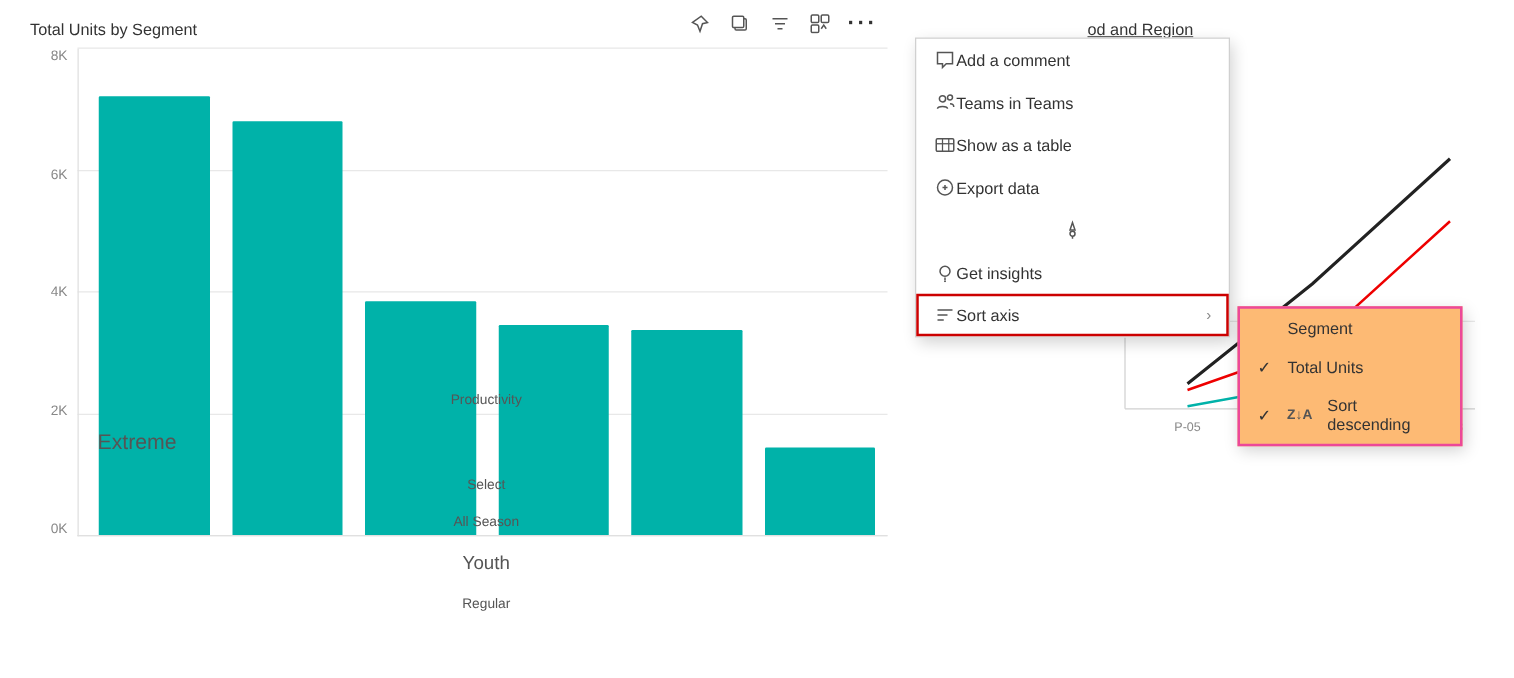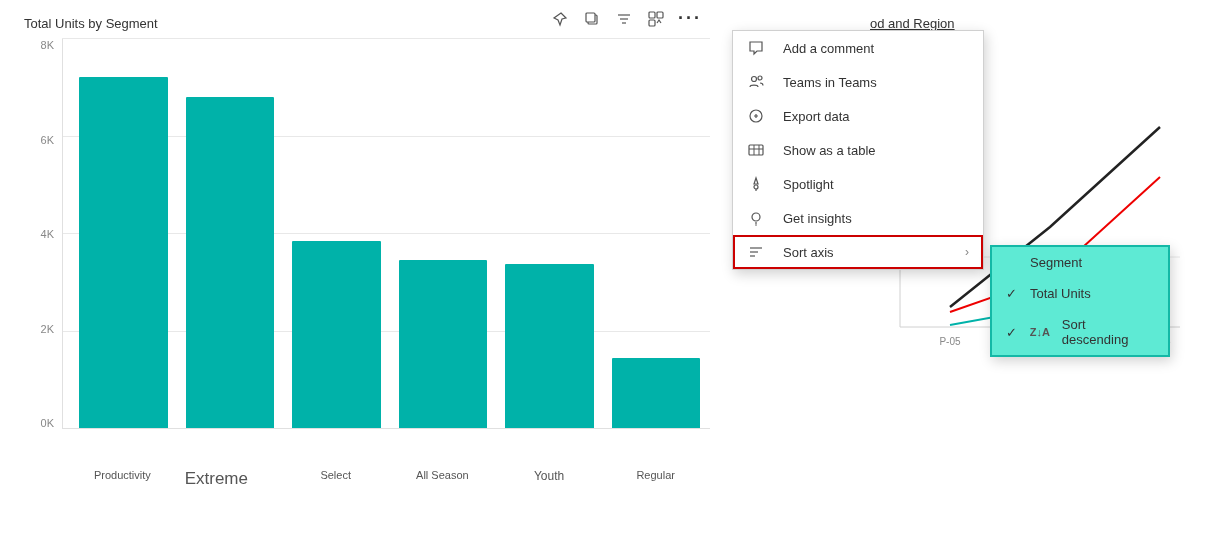--- a/index.html
+++ b/index.html
@@ -143,21 +143,21 @@
       width: 252px;
       z-index: 100;
       font-size: 13px;
     }
     .menu-item {
       display: flex;
       align-items: center;
       padding: 8px 14px;
       cursor: pointer;
       color: #333;
-      gap: 18px;
+      gap: 0;
       justify-content: center;
     }
     .menu-item.highlighted {
       background: #fff;
       border: 2px solid #e00;
       padding: 6px 12px;
     }
     .menu-icon {
       width: 18px;
       height: 18px;
@@ -170,22 +170,22 @@
     .menu-arrow {
       font-size: 12px;
       color: #888;
     }
 
     
     .sort-submenu {
       position: absolute;
       top: 245px;
       left: 990px;
-      background: #5eead4;
-      border: 2px solid #14b8a6;
+      background: #fdba74;
+      border: 2px solid #ec4899;
       box-shadow: 2px 4px 12px rgba(0,0,0,0.18);
       width: 180px;
       z-index: 101;
       font-size: 13px;
     }
     .submenu-item {
       display: flex;
       align-items: center;
       padding: 8px 14px;
       cursor: pointer;
@@ -269,26 +269,26 @@
         <div class="bar" style="height: calc(390px * 0.43);"></div>
       </div>
       <div class="bar-group">
         <div class="bar" style="height: calc(390px * 0.42);"></div>
       </div>
       <div class="bar-group">
         <div class="bar" style="height: calc(390px * 0.18);"></div>
       </div>
     </div>
 
-    <div style="position:absolute; left:38px; bottom:0; right:0; display:flex; gap:18px; padding: 0 10px 0 16px;">
+    <div style="position:absolute; left:38px; bottom:0; right:0; display:flex; gap:18px; padding: 0 10px 0 16px; flex-direction: column;">
       <div style="flex:1; font-size:11px; color:#555; text-align:center;">Productivity</div>
       <div style="flex:1; font-size:17px; color:#555; text-align:left;">Extreme</div>
       <div style="flex:1; font-size:11px; color:#555; text-align:center;">Select</div>
       <div style="flex:1; font-size:11px; color:#555; text-align:center;">All Season</div>
-      <div style="flex:1; font-size:12px; color:#555; text-align:center;">Youth</div>
+      <div style="flex:1; font-size:15px; color:#555; text-align:center;">Youth</div>
       <div style="flex:1; font-size:11px; color:#555; text-align:center;">Regular</div>
     </div>
   </div>
 </div>
 
 <div class="line-panel">
   <div class="line-chart-title">od and Region</div>
   <div style="display:flex; align-items:center; gap:6px; margin-bottom:4px;">
     <div style="width:24px; height:3px; background:#e00; border-radius:2px;"></div>
     <span style="font-size:11px; color:#555;">West</span>
@@ -331,46 +331,45 @@
         <path d="M2 13c0-2.5 8-2.5 8 0" stroke="#555" stroke-width="1.2" fill="none"></path>
         <circle cx="12" cy="4" r="2" stroke="#555" stroke-width="1.2"></circle>
         <path d="M12 9c1.5 0 3 0.8 3 2.5" stroke="#555" stroke-width="1.2" fill="none"></path>
       </svg>
     </span>
     <span class="menu-label">Teams in Teams</span>
   </div>
   <div class="menu-item">
     <span class="menu-icon">
       <svg width="16" height="16" viewBox="0 0 16 16" fill="none">
-        <circle cx="8" cy="8" r="6" stroke="#555" stroke-width="1.2"></circle>
-        <path d="M6 8h4M8 6v4" stroke="#555" stroke-width="1.2"></path>
-      </svg>
-    </span>
-    <span class="menu-label">Export data</span>
-  </div>
-  <div class="menu-item">
-    <span class="menu-icon">
-      <svg width="16" height="16" viewBox="0 0 16 16" fill="none">
         <rect x="1" y="3" width="14" height="10" rx="1" stroke="#555" stroke-width="1.2"></rect>
         <line x1="1" y1="7" x2="15" y2="7" stroke="#555" stroke-width="1"></line>
         <line x1="6" y1="3" x2="6" y2="13" stroke="#555" stroke-width="1"></line>
         <line x1="11" y1="3" x2="11" y2="13" stroke="#555" stroke-width="1"></line>
       </svg>
     </span>
     <span class="menu-label">Show as a table</span>
   </div>
   <div class="menu-item">
     <span class="menu-icon">
       <svg width="16" height="16" viewBox="0 0 16 16" fill="none">
+        <circle cx="8" cy="8" r="6" stroke="#555" stroke-width="1.2"></circle>
+        <path d="M6 8h4M8 6v4" stroke="#555" stroke-width="1.2"></path>
+      </svg>
+    </span>
+    <span class="menu-label">Export data</span>
+  </div>
+  <div class="menu-item">
+    <span class="menu-icon">
+      <svg width="16" height="16" viewBox="0 0 16 16" fill="none">
         <path d="M8 2L6 8h4L8 2z" stroke="#555" stroke-width="1.2" fill="none"></path>
         <circle cx="8" cy="11" r="2" stroke="#555" stroke-width="1.2"></circle>
         <line x1="8" y1="13" x2="8" y2="15" stroke="#555" stroke-width="1.2"></line>
       </svg>
     </span>
-    <span class="menu-label">Spotlight</span>
   </div>
   <div class="menu-item">
     <span class="menu-icon">
       <svg width="16" height="16" viewBox="0 0 16 16" fill="none">
         <circle cx="8" cy="7" r="4" stroke="#555" stroke-width="1.2"></circle>
         <path d="M8 12v2" stroke="#555" stroke-width="1.2"></path>
         <circle cx="8" cy="15" r="0.8" fill="#555"></circle>
       </svg>
     </span>
     <span class="menu-label">Get insights</span>

